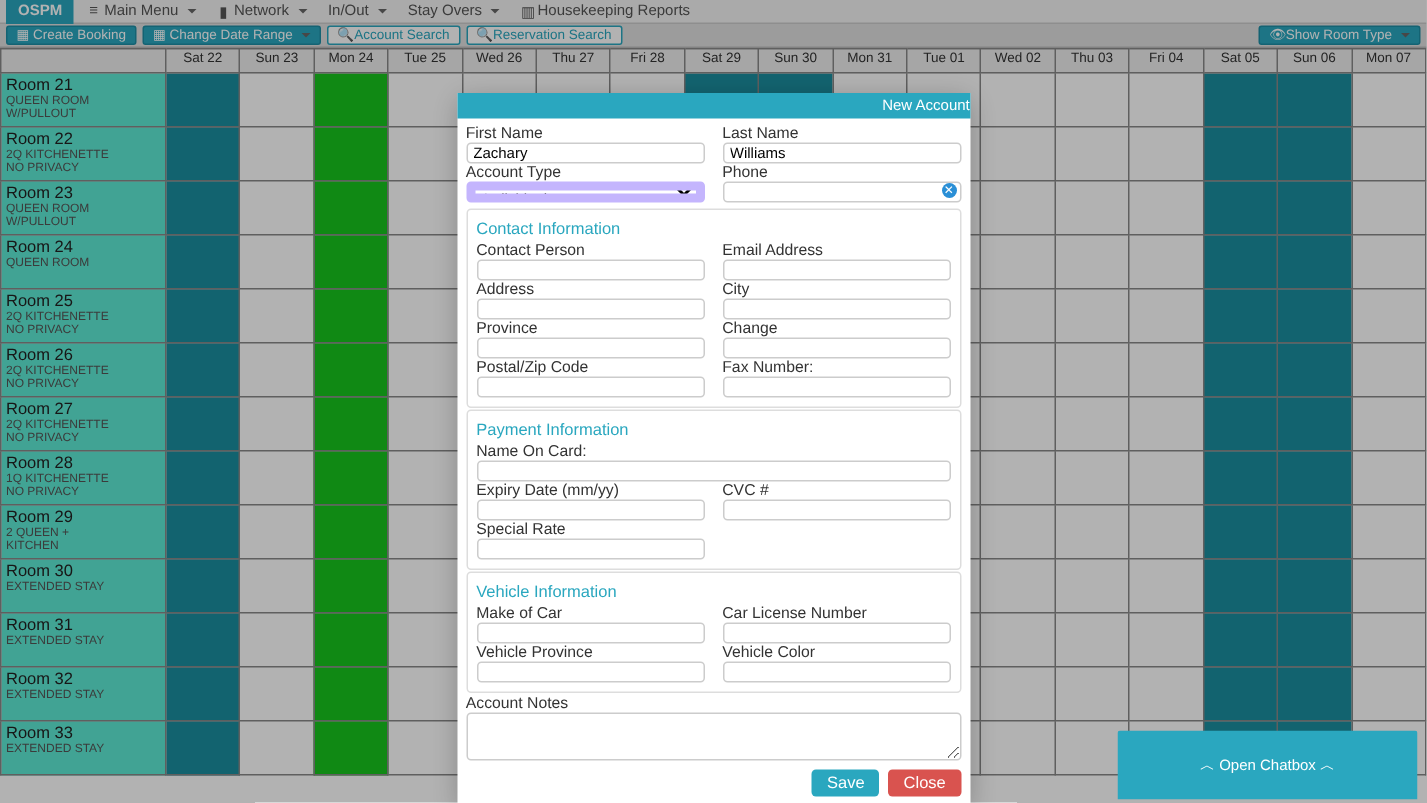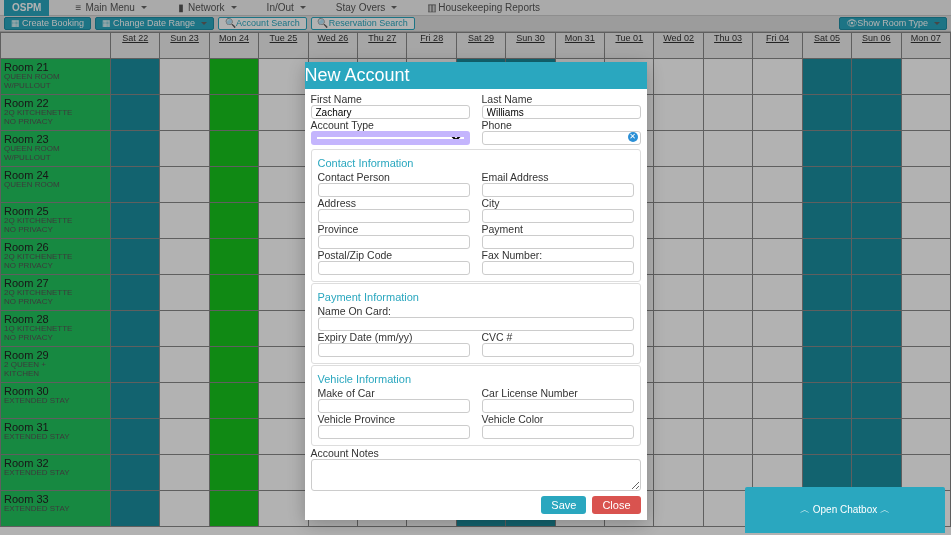--- a/index.html
+++ b/index.html
@@ -18,21 +18,21 @@
     z-index: 100;
   }
   
   .topbar {
     display: flex;
     align-items: center;
     background: #f4f4f4;
     border-bottom: 1px solid #ccc;
     height: 16px;
     font-size: 10px;
-    gap: 20px;
+    gap: 4px;
     padding: 0 4px;
   }
   .brand {
     background: #2aa7bf;
     color: #fff;
     padding: 0 8px;
     height: 16px;
     line-height: 16px;
     font-weight: bold;
     font-size: 10px;
@@ -94,56 +94,55 @@
     width: 100%;
     table-layout: fixed;
   }
   table.cal th, table.cal td {
     border: 1px solid #888;
     font-size: 9px;
     vertical-align: top;
   }
   table.cal thead th {
     background: #eee;
-    height: 26px;
+    height: 16px;
     text-align: center;
     font-weight: normal;
     color: #333;
-    text-decoration: underline;
   }
   th.wknd { background: #e0e0e0; color: #444; }
   th.green { background: #18c41d; color: #063; }
   td.teal-col { background: #1b8fa0; }
   td.green-col { background: #18c41d; }
   td.roomcell {
     width: 110px;
-    background: #22c55e;
+    background: #5eead4;
     padding: 2px 3px;
     height: 36px;
   }
   .room-name { font-size: 11px; color: #222; }
   .room-sub { font-size: 8px; color: #555; text-transform: uppercase; line-height: 1.1; }
   
   .modal {
     position: fixed;
     left: 50%;
     top: 62px;
     transform: translateX(-50%);
     width: 342px;
     background: #fff;
     z-index: 200;
     box-shadow: 0 4px 18px rgba(0,0,0,0.25);
     font-size: 11px;
   }
   .modal-header {
     background: #2aa7bf;
     color: #fff;
-    text-align: left;
+    text-align: right;
     padding: 3px 0;
-    font-size: 18px;
+    font-size: 10px;
   }
   .modal-body { padding: 4px 6px 6px; }
   .row { display: flex; gap: 12px; }
   .col { flex: 1; }
   .lbl { font-size: 10.5px; color: #333; margin-top: 0; display: block; }
   .inp {
     width: 100%;
     height: 14px;
     border: 1px solid #ccc;
     border-radius: 3px;
@@ -642,36 +641,40 @@
       <div class="row">
         <div class="col"><span class="lbl">Contact Person</span><input class="inp" style=""></div>
         <div class="col"><span class="lbl">Email Address</span><input class="inp" style=""></div>
       </div>
       <div class="row">
         <div class="col"><span class="lbl">Address</span><input class="inp" style=""></div>
         <div class="col"><span class="lbl">City</span><input class="inp" style=""></div>
       </div>
       <div class="row">
         <div class="col"><span class="lbl">Province</span><input class="inp" style=""></div>
-        <div class="col"><span class="lbl">Payment</span><input class="inp" style=""></div>
+        <div class="col"><span class="lbl">Change</span><input class="inp" style=""></div>
       </div>
       <div class="row">
         <div class="col"><span class="lbl">Postal/Zip Code</span><input class="inp" style=""></div>
         <div class="col"><span class="lbl">Fax Number:</span><input class="inp" style=""></div>
       </div>
     </div>
 
     <div class="section-box">
       <div class="section-title">Payment Information</div>
       <div class="row">
         <div class="col"><span class="lbl">Name On Card:</span><input class="inp" style=""></div>
       </div>
       <div class="row">
         <div class="col"><span class="lbl">Expiry Date (mm/yy)</span><input class="inp" style=""></div>
         <div class="col"><span class="lbl">CVC #</span><input class="inp" style=""></div>
+      </div>
+      <div class="row">
+        <div class="col"><span class="lbl">Special Rate</span><input class="inp" style=""></div>
+        <div class="col"></div>
       </div>
     </div>
 
     <div class="section-box">
       <div class="section-title">Vehicle Information</div>
       <div class="row">
         <div class="col"><span class="lbl">Make of Car</span><input class="inp" style=""></div>
         <div class="col"><span class="lbl">Car License Number</span><input class="inp" style=""></div>
       </div>
       <div class="row">

